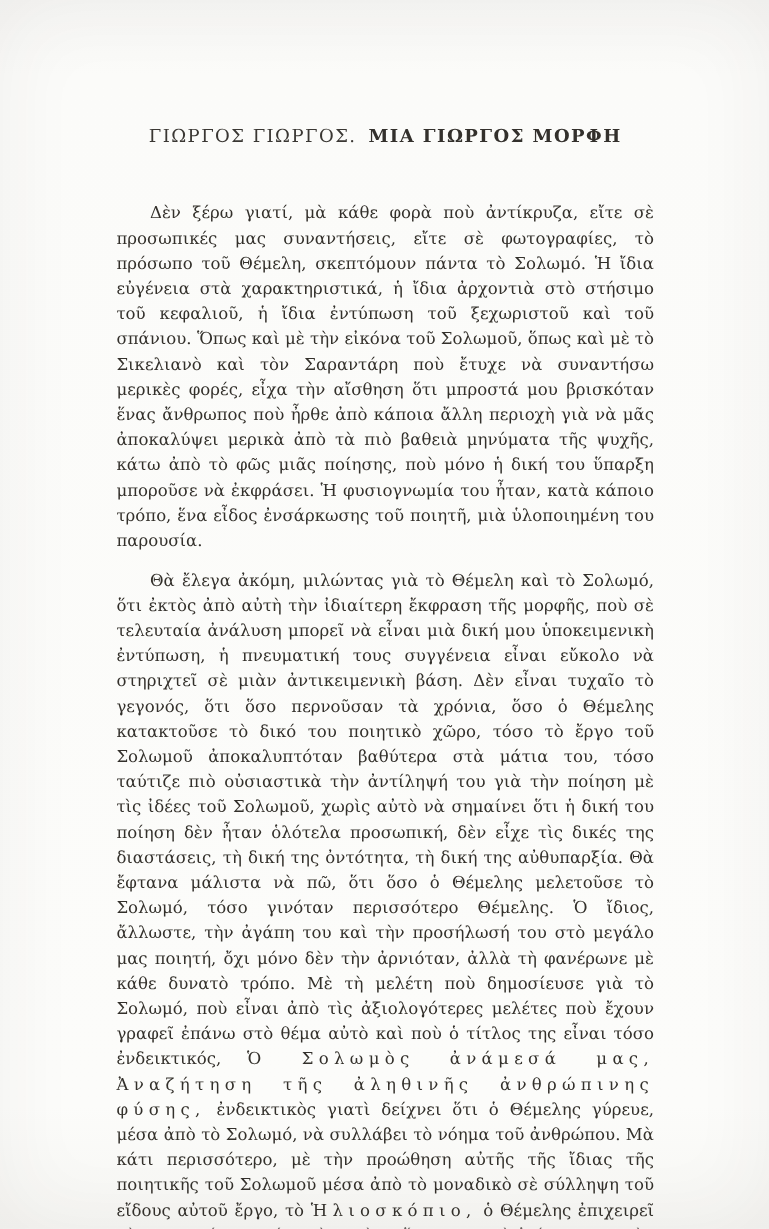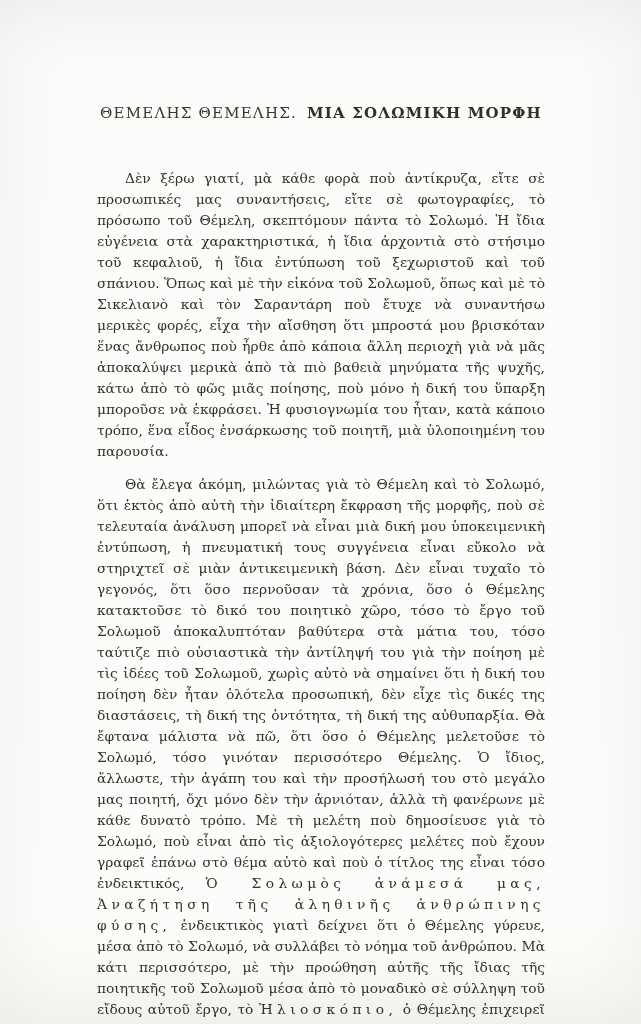--- a/index.html
+++ b/index.html
@@ -52,18 +52,18 @@
   }
   .spaced {
     letter-spacing: 0.32em;
     word-spacing: 0.25em;
   }
 </style>
 </head>
 <body>
 
 <div class="scan-page">
-  <h1 class="page-title"><span class="title-author">ΘΕΜΕΛΗΣ ΘΕΜΕΛΗΣ.</span><span class="title-work">ΜΙΑ ΣΟΛΩΜΙΚΗ ΜΟΡΦΗ</span></h1>
+  <h1 class="page-title"><span class="title-author">ΓΙΩΡΓΟΣ ΓΙΩΡΓΟΣ.</span><span class="title-work">ΜΙΑ ΓΙΩΡΓΟΣ ΜΟΡΦΗ</span></h1>
   <div class="body-text">
       <p><span>Δὲν ξέρω γιατί, μὰ κάθε φορὰ ποὺ ἀντίκρυζα, εἴτε σὲ προσωπικές μας συναντήσεις, εἴτε σὲ φωτογραφίες, τὸ πρόσωπο τοῦ Θέμελη, σκεπτόμουν πάντα τὸ Σολωμό. Ἡ ἴδια εὐγένεια στὰ χαρακτηριστικά, ἡ ἴδια ἀρχοντιὰ στὸ στήσιμο τοῦ κεφαλιοῦ, ἡ ἴδια ἐντύπωση τοῦ ξεχωριστοῦ καὶ τοῦ σπάνιου. Ὅπως καὶ μὲ τὴν εἰκόνα τοῦ Σολωμοῦ, ὅπως καὶ μὲ τὸ Σικελιανὸ καὶ τὸν Σαραντάρη ποὺ ἔτυχε νὰ συναντήσω μερικὲς φορές, εἶχα τὴν αἴσθηση ὅτι μπροστά μου βρισκόταν ἕνας ἄνθρωπος ποὺ ἦρθε ἀπὸ κάποια ἄλλη περιοχὴ γιὰ νὰ μᾶς ἀποκαλύψει μερικὰ ἀπὸ τὰ πιὸ βαθειὰ μηνύματα τῆς ψυχῆς, κάτω ἀπὸ τὸ φῶς μιᾶς ποίησης, ποὺ μόνο ἡ δική του ὕπαρξη μποροῦσε νὰ ἐκφράσει. Ἡ φυσιογνωμία του ἦταν, κατὰ κάποιο τρόπο, ἕνα εἶδος ἐνσάρκωσης τοῦ ποιητῆ, μιὰ ὑλοποιημένη του παρουσία.</span></p>
       <p><span>Θὰ ἔλεγα ἀκόμη, μιλώντας γιὰ τὸ Θέμελη καὶ τὸ Σολωμό, ὅτι ἐκτὸς ἀπὸ αὐτὴ τὴν ἰδιαίτερη ἔκφραση τῆς μορφῆς, ποὺ σὲ τελευταία ἀνάλυση μπορεῖ νὰ εἶναι μιὰ δική μου ὑποκειμενικὴ ἐντύπωση, ἡ πνευματική τους συγγένεια εἶναι εὔκολο νὰ στηριχτεῖ σὲ μιὰν ἀντικειμενικὴ βάση. Δὲν εἶναι τυχαῖο τὸ γεγονός, ὅτι ὅσο περνοῦσαν τὰ χρόνια, ὅσο ὁ Θέμελης κατακτοῦσε τὸ δικό του ποιητικὸ χῶρο, τόσο τὸ ἔργο τοῦ Σολωμοῦ ἀποκαλυπτόταν βαθύτερα στὰ μάτια του, τόσο ταύτιζε πιὸ οὐσιαστικὰ τὴν ἀντίληψή του γιὰ τὴν ποίηση μὲ τὶς ἰδέες τοῦ Σολωμοῦ, χωρὶς αὐτὸ νὰ σημαίνει ὅτι ἡ δική του ποίηση δὲν ἦταν ὁλότελα προσωπική, δὲν εἶχε τὶς δικές της διαστάσεις, τὴ δική της ὀντότητα, τὴ δική της αὐθυπαρξία. Θὰ ἔφτανα μάλιστα νὰ πῶ, ὅτι ὅσο ὁ Θέμελης μελετοῦσε τὸ Σολωμό, τόσο γινόταν περισσότερο Θέμελης. Ὁ ἴδιος, ἄλλωστε, τὴν ἀγάπη του καὶ τὴν προσήλωσή του στὸ μεγάλο μας ποιητή, ὄχι μόνο δὲν τὴν ἀρνιόταν, ἀλλὰ τὴ φανέρωνε μὲ κάθε δυνατὸ τρόπο. Μὲ τὴ μελέτη ποὺ δημοσίευσε γιὰ τὸ Σολωμό, ποὺ εἶναι ἀπὸ τὶς ἀξιολογότερες μελέτες ποὺ ἔχουν γραφεῖ ἐπάνω στὸ θέμα αὐτὸ καὶ ποὺ ὁ τίτλος της εἶναι τόσο ἐνδεικτικός, </span><span class="spaced">Ὁ Σολωμὸς ἀνάμεσά μας, Ἀναζήτηση τῆς ἀληθινῆς ἀνθρώπινης φύσης,</span><span> ἐνδεικτικὸς γιατὶ δείχνει ὅτι ὁ Θέμελης γύρευε, μέσα ἀπὸ τὸ Σολωμό, νὰ συλλάβει τὸ νόημα τοῦ ἀνθρώπου. Μὰ κάτι περισσότερο, μὲ τὴν προώθηση αὐτῆς τῆς ἴδιας τῆς ποιητικῆς τοῦ Σολωμοῦ μέσα ἀπὸ τὸ μοναδικὸ σὲ σύλληψη τοῦ εἴδους αὐτοῦ ἔργο, τὸ </span><span class="spaced">Ἡλιοσκόπιο,</span><span> ὁ Θέμελης ἐπιχειρεῖ νὰ προχωρήσει, τούτη τὴ φορὰ μ’ ἕνα ποιητικὸ ἐπίτευγμα, στὴν ἴδια ἀκριβῶς περιοχὴ ποὺ ὁ Σολωμὸς εἶχε φανερώσει μέσα ἀπὸ τὸ θεωρητικὸ σχεδίασμα τῶν </span><span class="spaced">Ἐλευθέρων Πολιορκημένων,</span><span> στὸ ὁποῖο ἐκφράζει συνοπτικὰ καὶ κομματιαστὰ τὶς ἀπόψεις του γιὰ τὴν ποίηση.</span></p>
     </div>
 </div>
 
 </body></html>

